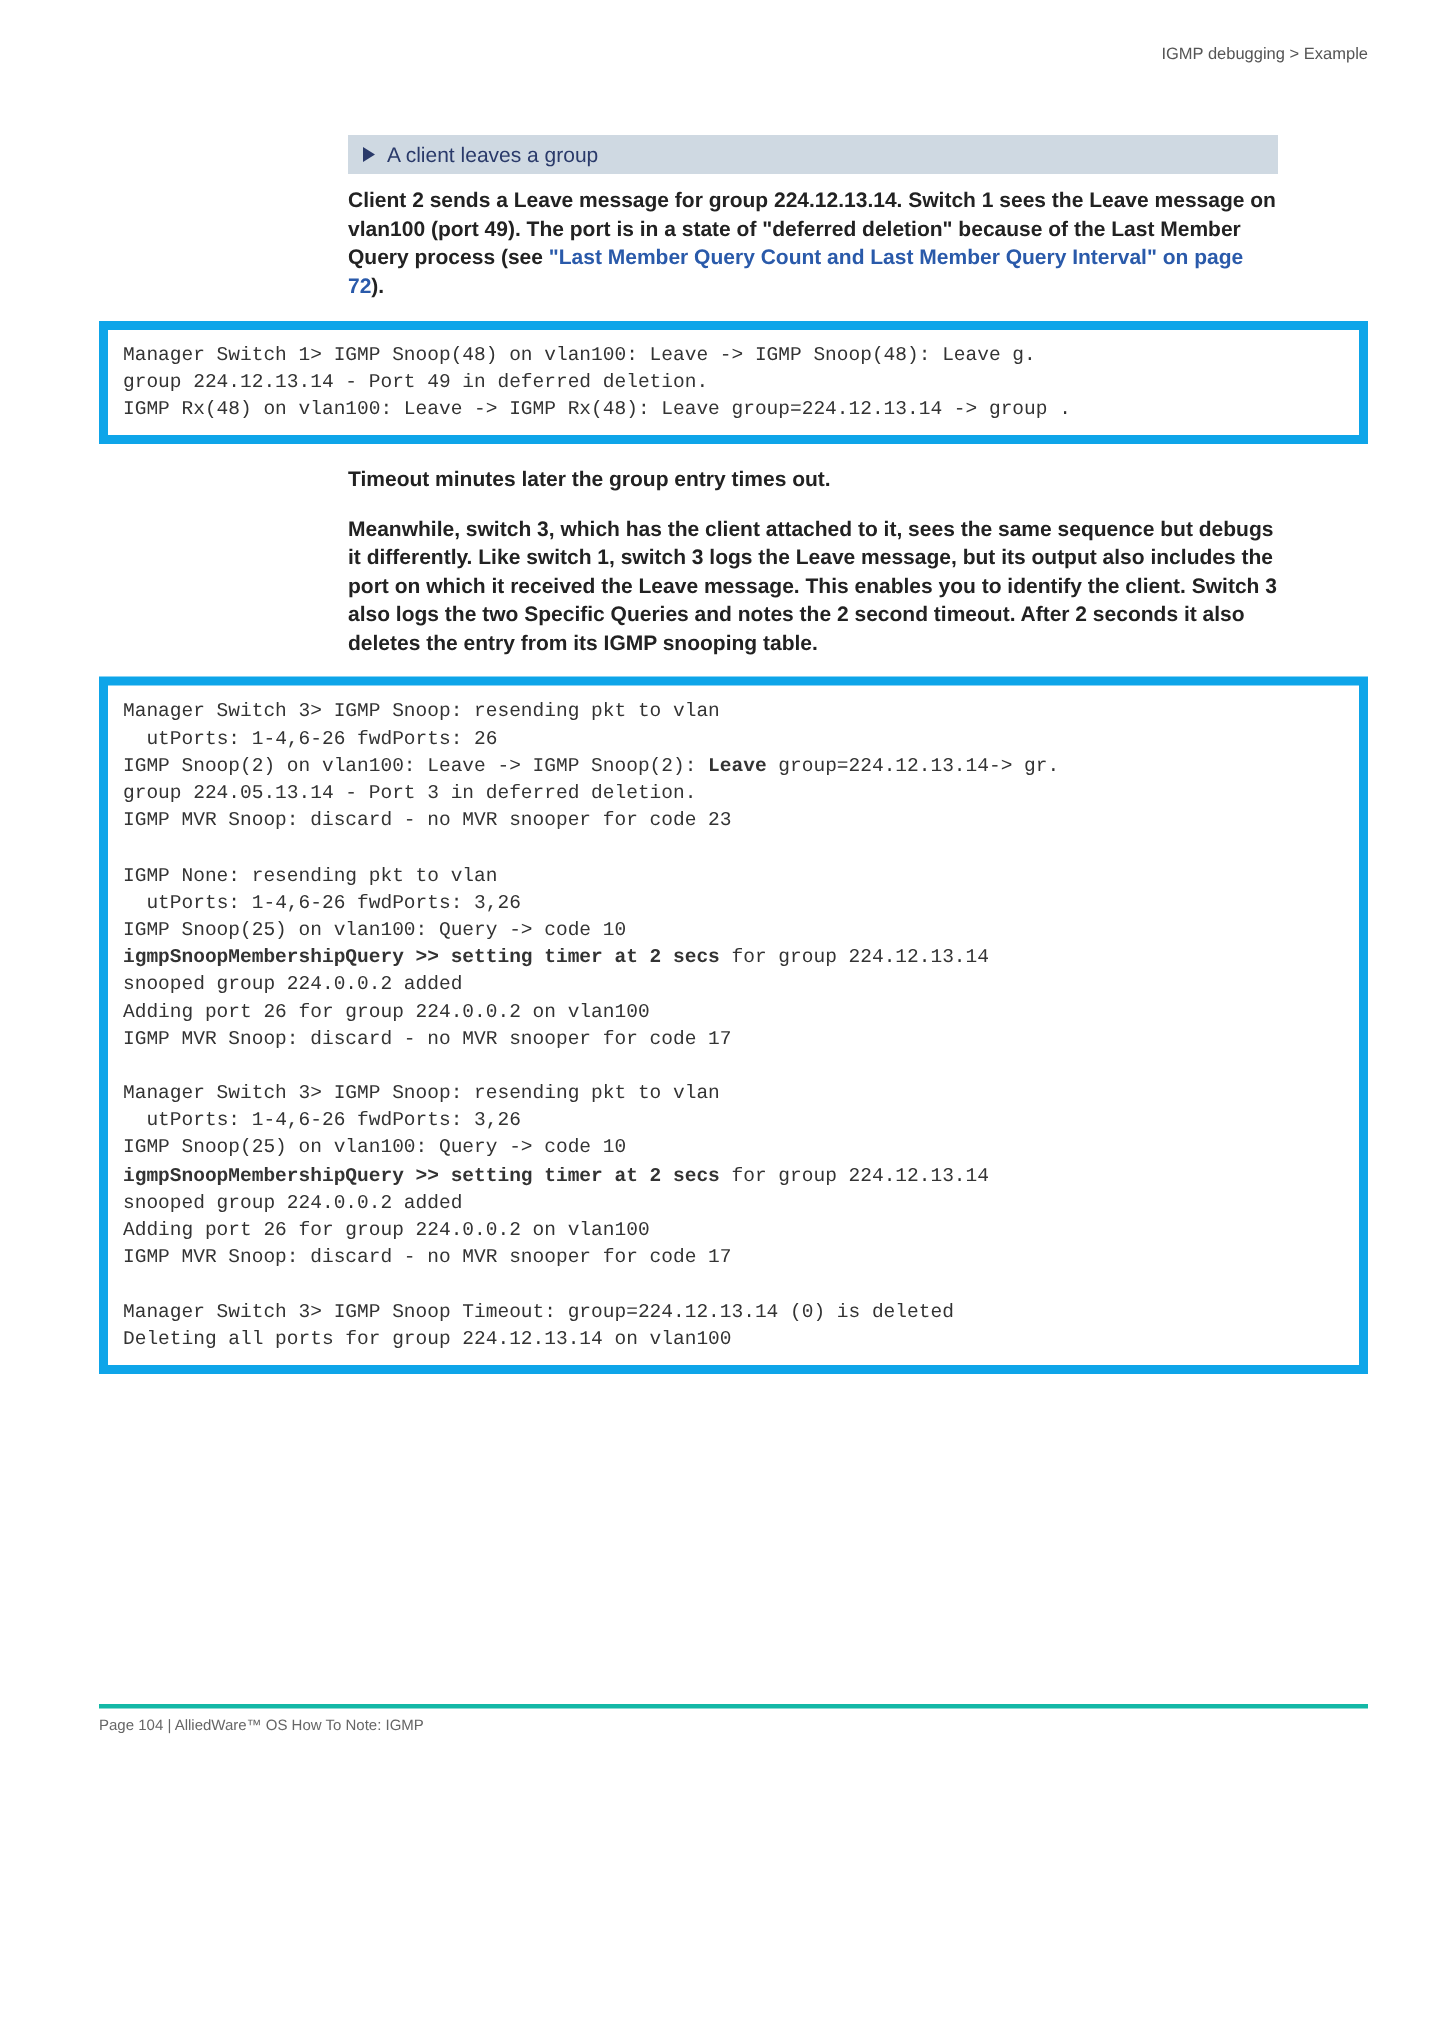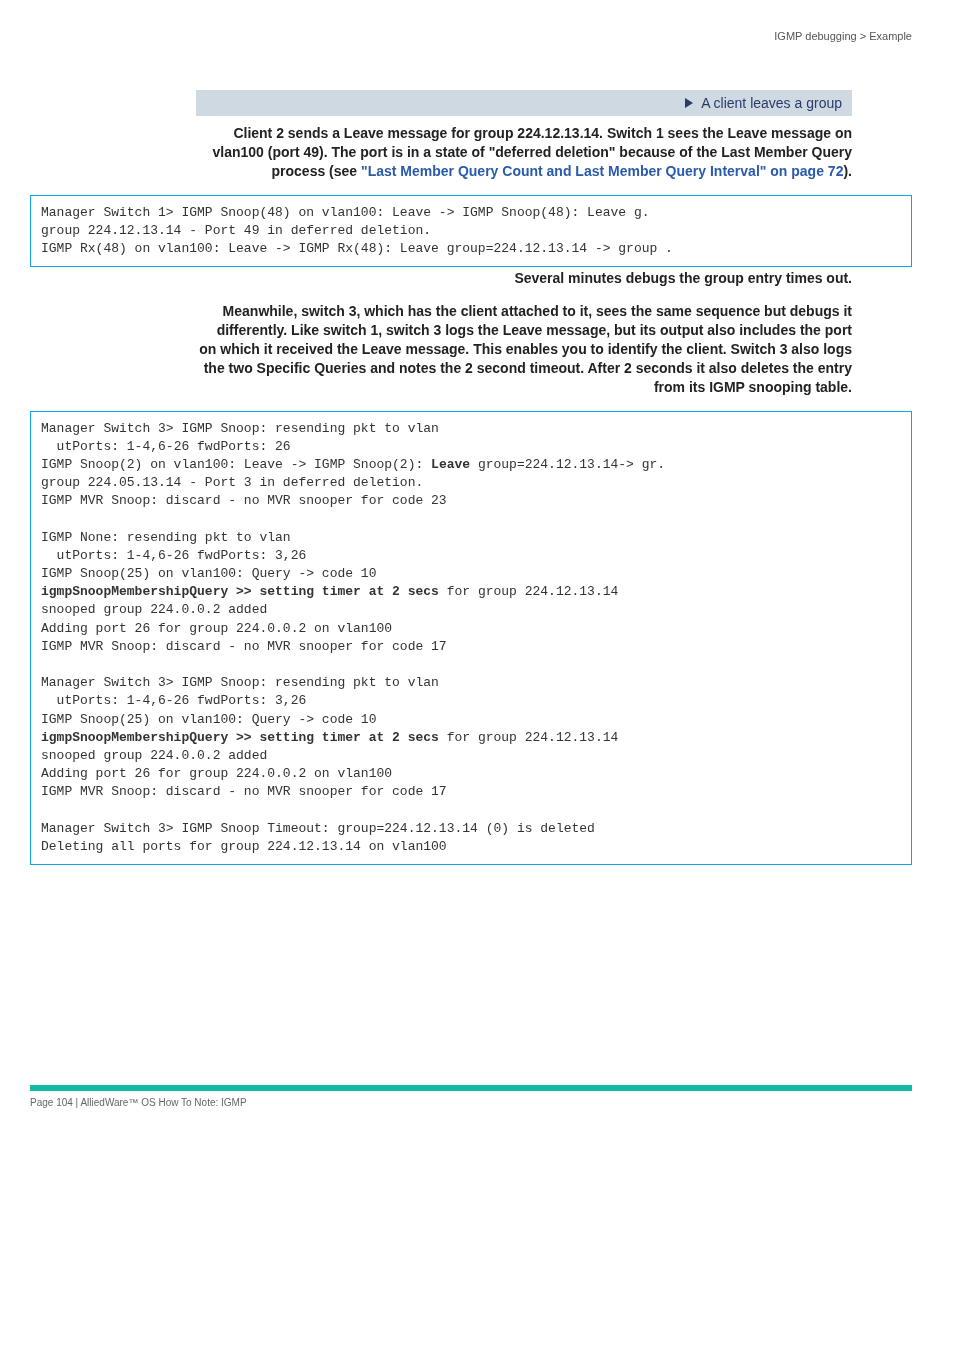--- a/index.html
+++ b/index.html
@@ -5,33 +5,32 @@
   * { box-sizing: border-box; }
   body {
     margin: 0;
     padding: 0;
     background: #ffffff;
     font-family: Georgia, 'Times New Roman', serif;
     color: #333333;
     width: 954px;
   }
   .page {
-    padding: 30px 42px 24px 30px;
+    padding: 30px 42px 24px 66px;
   }
   .header-line {
     text-align: right;
     font-family: Helvetica, Arial, sans-serif;
     font-size: 11px;
     color: #555;
     margin-bottom: 48px;
   }
   .indent-block {
     margin-left: 166px;
     margin-right: 60px;
-    text-align: right;
   }
   .section-band {
     background: #cfd9e2;
     padding: 5px 10px 5px 10px;
     font-family: Helvetica, Arial, sans-serif;
     font-size: 14px;
     color: #2a3a6a;
     margin-bottom: 8px;
   }
   .section-band .tri {
@@ -49,33 +48,33 @@
     line-height: 1.35;
     color: #222;
     margin-bottom: 14px;
     font-weight: bold;
   }
   .body-text a, .link {
     color: #2a5aaa;
     text-decoration: none;
   }
   .code-box {
-    border: 1px solid #0ea5e9;
-    margin: 8px 0 2px 0;
+    border: 6px solid #0ea5e9;
+    margin: 8px 0 14px 0;
     padding: 8px 10px;
     font-family: 'Courier New', monospace;
     font-size: 13px;
     line-height: 1.4;
     color: #333;
     white-space: pre-wrap;
     word-break: break-word;
   }
   .code-box b { font-weight: bold; }
   .footer {
-    border-top: 6px solid #14b8a6;
+    border-top: 3px solid #14b8a6;
     margin-top: 220px;
     padding-top: 6px;
     font-family: Helvetica, Arial, sans-serif;
     font-size: 10px;
     color: #666;
   }
 </style>
 </head>
 <body>
 
@@ -92,21 +91,21 @@
       <span>Client 2 sends a Leave message for group 224.12.13.14. Switch 1 sees the Leave message on vlan100 (port 49). The port is in a state of "deferred deletion" because of the Last Member Query process (see </span><span class="link">"Last Member Query Count and Last Member Query Interval" on page 72</span><span>).</span>
     </div>
 
   </div>
 
   <div class="code-box">Manager Switch 1&gt; IGMP Snoop(48) on vlan100: Leave -&gt; IGMP Snoop(48): Leave g.
 group 224.12.13.14 - Port 49 in deferred deletion.
 IGMP Rx(48) on vlan100: Leave -&gt; IGMP Rx(48): Leave group=224.12.13.14 -&gt; group .</div>
 
   <div class="indent-block">
-    <div class="body-text">Several minutes debugs the group entry times out.</div>
+    <div class="body-text">Timeout minutes later the group entry times out.</div>
   </div>
 
 
   <div class="indent-block">
     <div class="body-text">Meanwhile, switch 3, which has the client attached to it, sees the same sequence but debugs it differently. Like switch 1, switch 3 logs the Leave message, but its output also includes the port on which it received the Leave message. This enables you to identify the client. Switch 3 also logs the two Specific Queries and notes the 2 second timeout. After 2 seconds it also deletes the entry from its IGMP snooping table.</div>
   </div>
 
   <div class="code-box"><span>Manager Switch 3&gt; IGMP Snoop: resending pkt to vlan</span>
 <span>  utPorts: 1-4,6-26 fwdPorts: 26</span>
 <span>IGMP Snoop(2) on vlan100: Leave -&gt; IGMP Snoop(2): </span><b>Leave</b><span> group=224.12.13.14-&gt; gr.</span>

